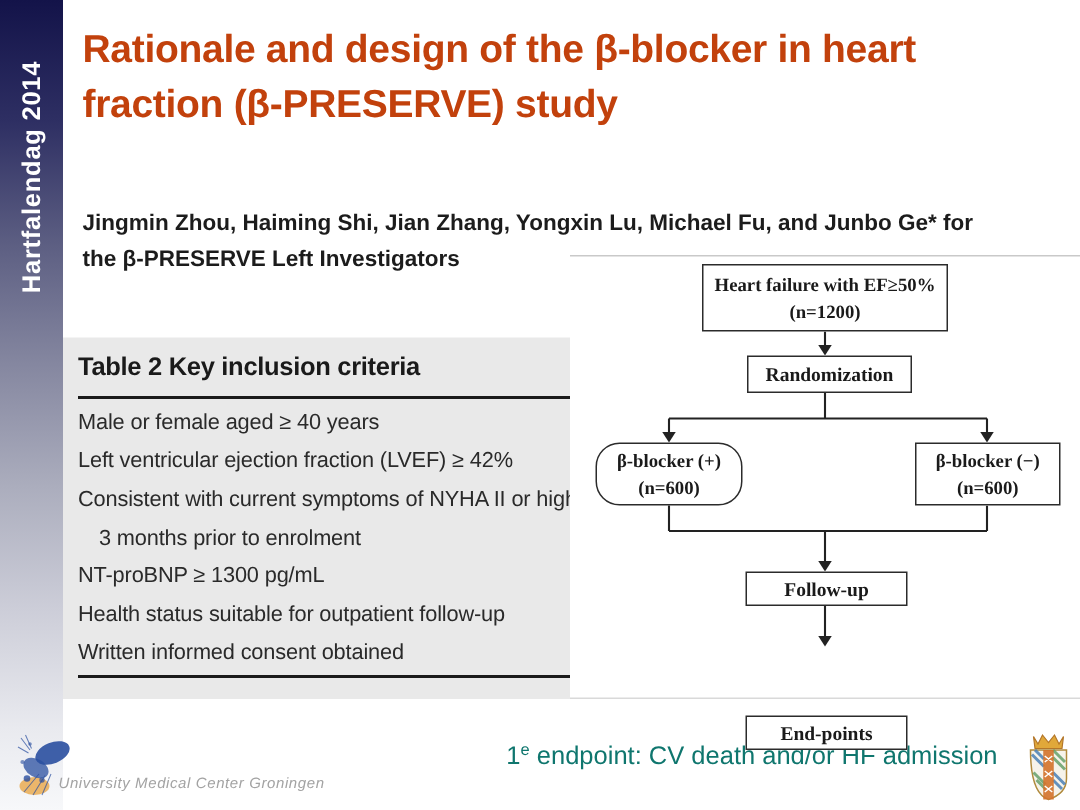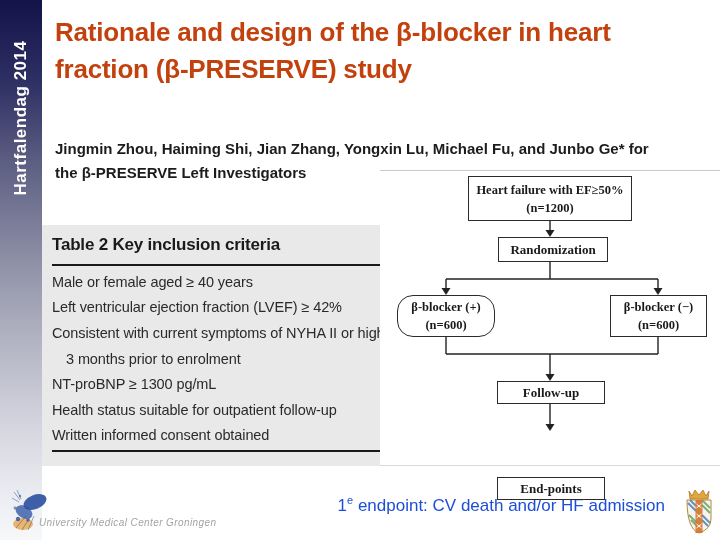--- a/index.html
+++ b/index.html
@@ -59,21 +59,21 @@
   }
   .flow-svg { position:absolute; left:0; top:0; }
 
   
   .affiliation {
     position:absolute; left:39px; top:517px;
     font-style:italic; font-size:10px; color:#a3a3a3; letter-spacing:0.4px;
   }
   .endpoint {
     position:absolute; right:55px; top:494px;
-    font-size:17px; color:#1d4ed8; white-space:nowrap;
+    font-size:17px; color:#0f766e; white-space:nowrap;
   }
   .endpoint sup { font-size:11px; }
   .logo-umcg { position:absolute; left:6px; top:486px; }
   .logo-crest { position:absolute; left:681px; top:487px; }
 </style>
 </head>
 <body>
 
 <div class="slide">
 

